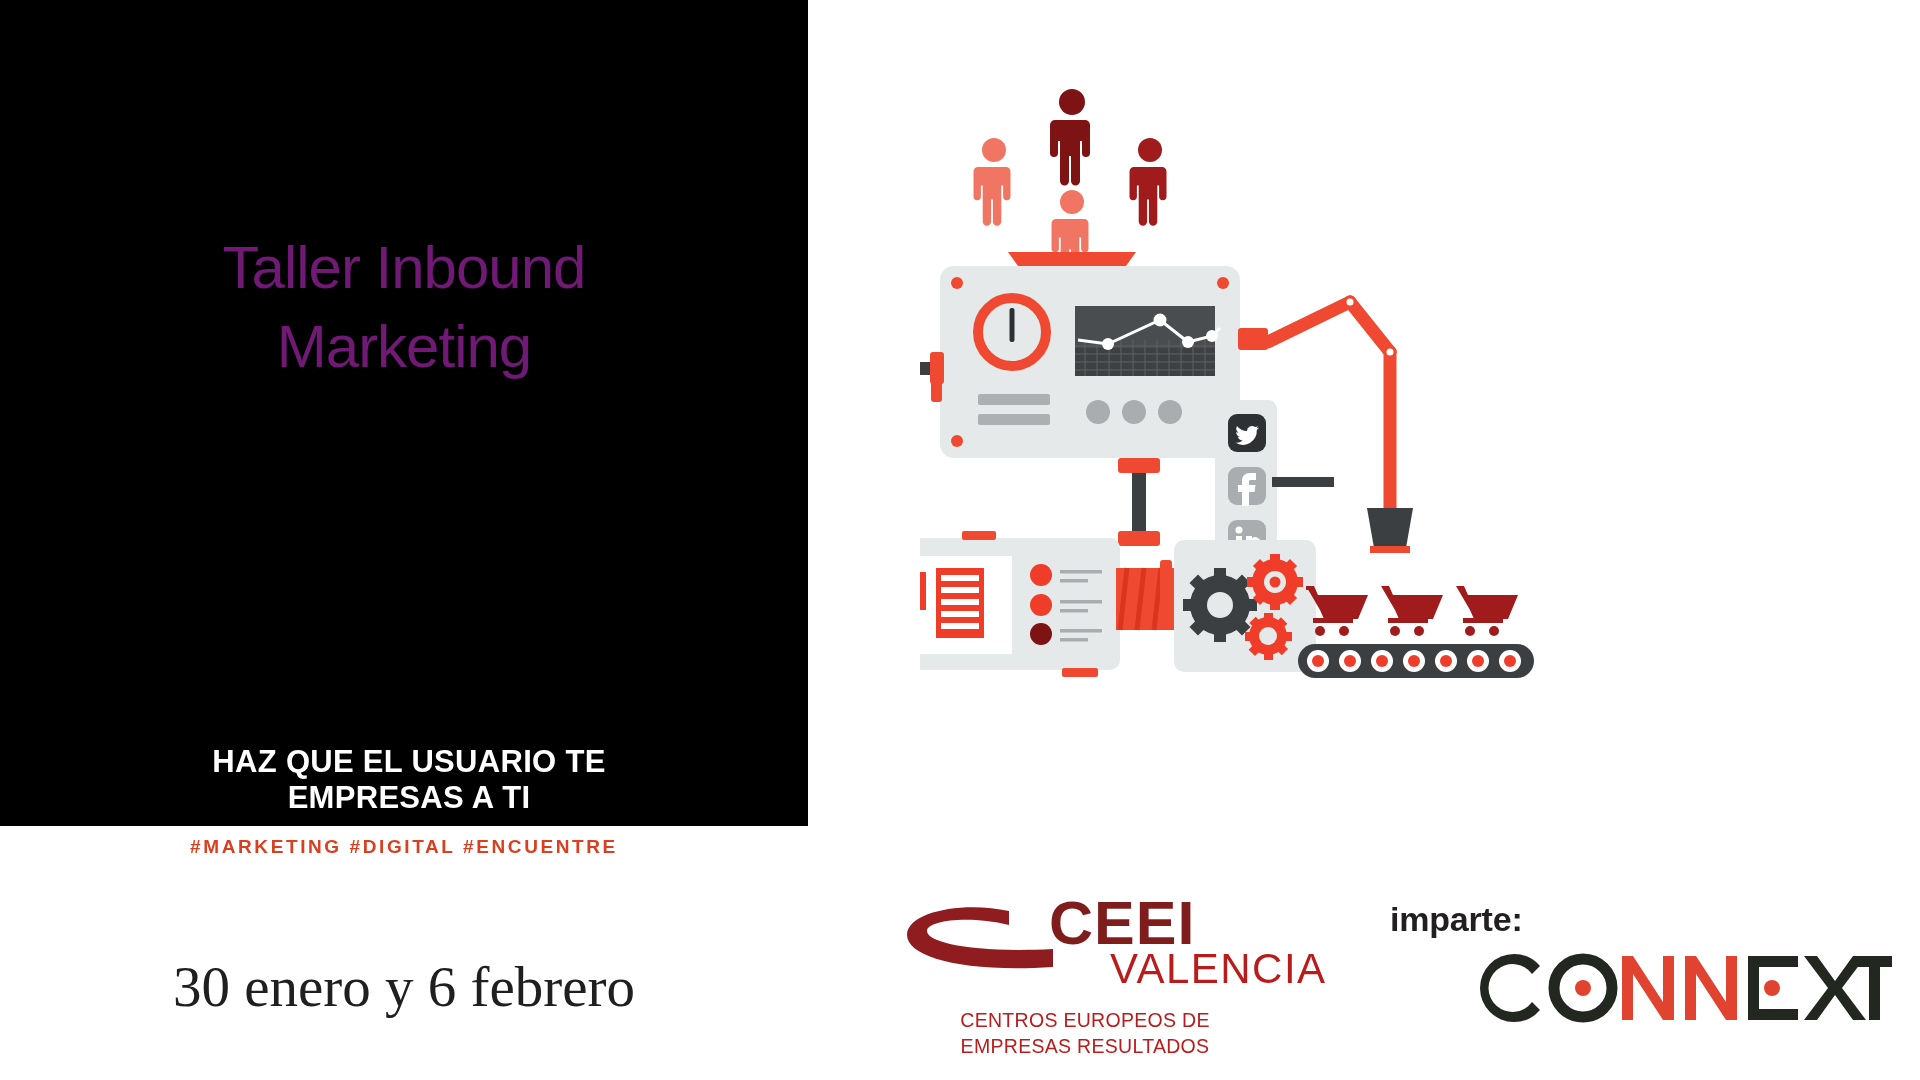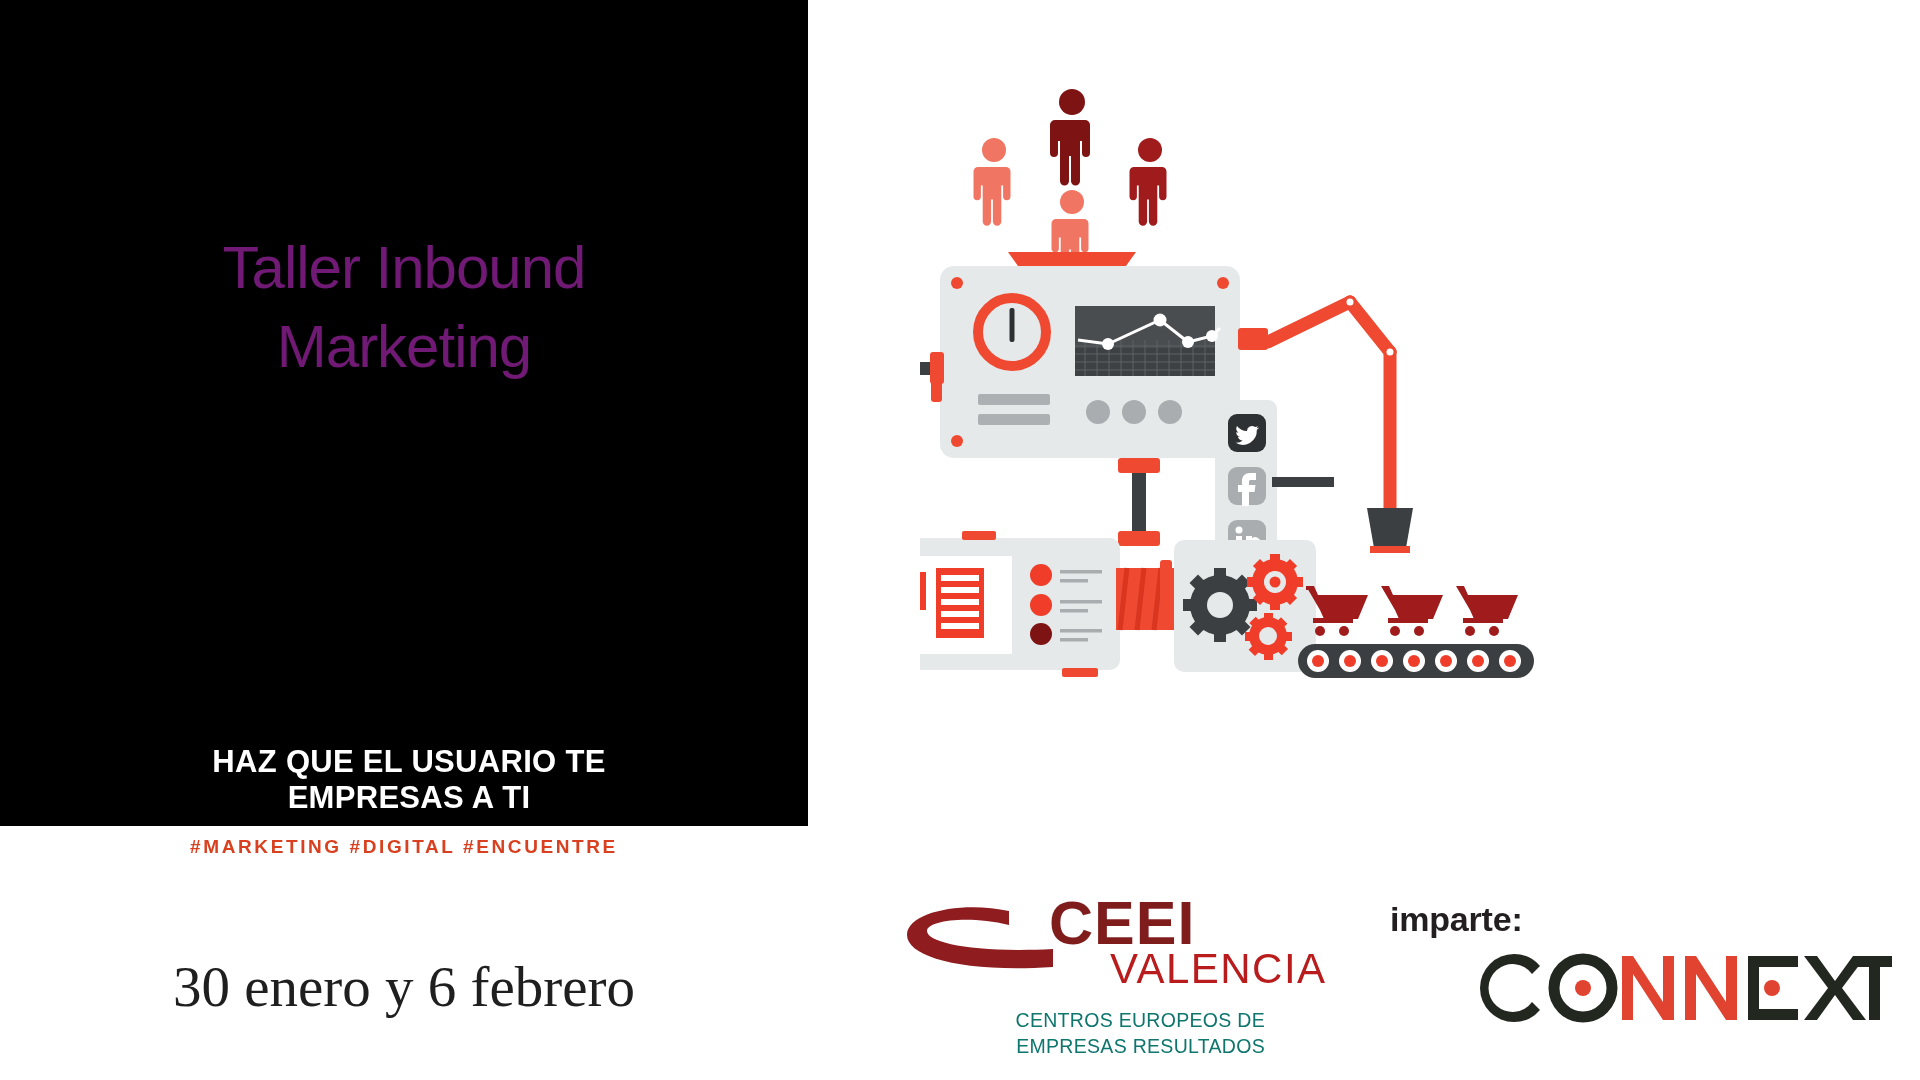--- a/index.html
+++ b/index.html
@@ -117,22 +117,22 @@
     font-size: 42px;
     font-weight: 400;
     letter-spacing: 1.5px;
     line-height: 1;
   }
   .ceei-tagline {
     position: absolute;
     left: 0;
     top: 112px;
     width: 360px;
-    text-align: right;
-    color: #0f766e;
+    text-align: center;
+    color: #b91c1c;
     font-size: 19.5px;
     font-weight: 400;
     letter-spacing: 0.3px;
     line-height: 1.35;
   }
   .ceei-tagline span { display: block; }
 
   .connext-block {
     position: absolute;
     left: 1390px;

